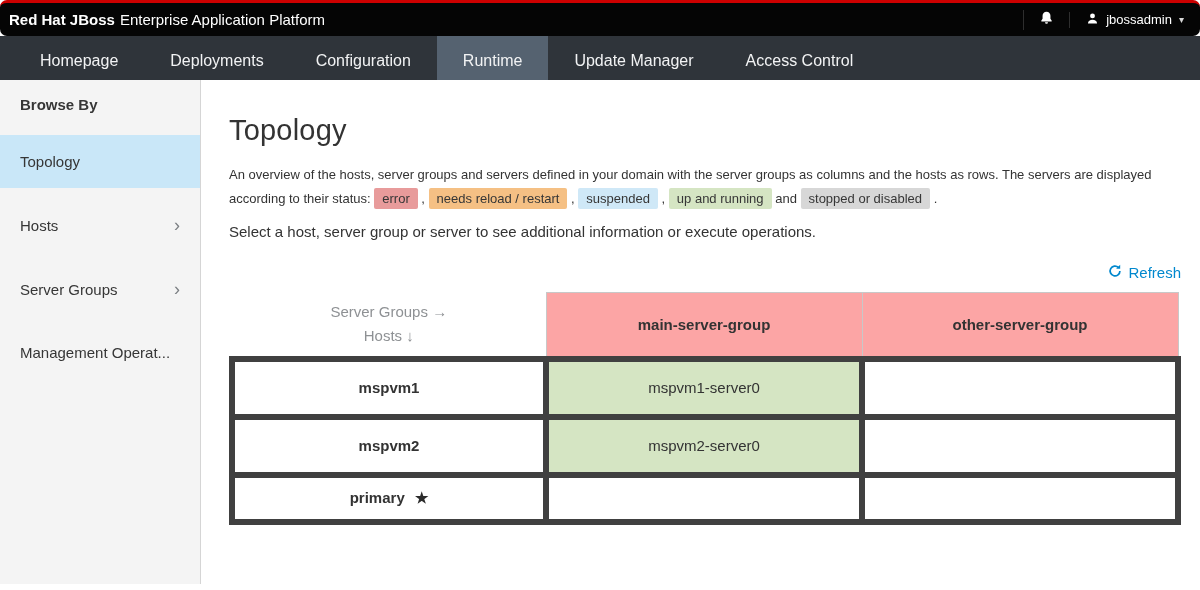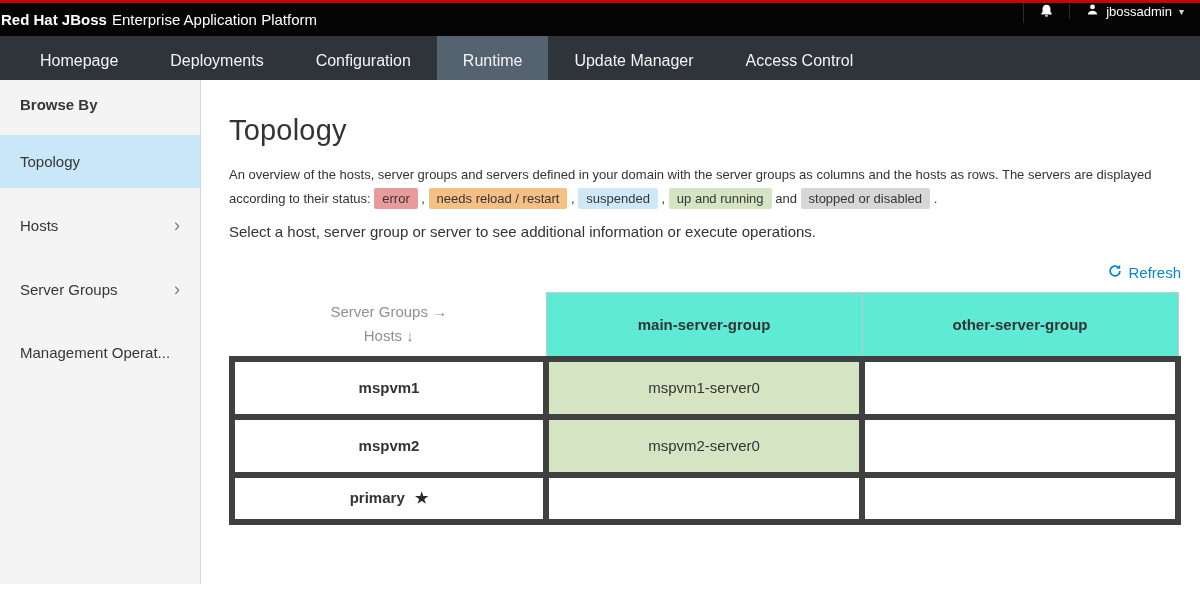--- a/index.html
+++ b/index.html
@@ -13,25 +13,26 @@
 
   
   .masthead {
     height: 36px;
     background: #050505;
     border-top: 3px solid #cc0000;
     display: flex;
     justify-content: space-between;
     align-items: stretch;
     color: #fff;
-    padding-left: 1px;
+    padding-left: 9px;
+    border-radius: 7px;
   }
   .brand { display: flex; align-items: center; font-size: 15px; cursor: pointer; }
   .brand-bold { font-weight: 700; margin-right: 5px; }
-  .masthead-right { display: flex; align-items: flex-start; }
+  .masthead-right { display: flex; align-items: center; }
   .icon-btn {
     width: 46px; display: flex; align-items: center; justify-content: center;
     border-left: 1px solid #2e2e2e; cursor: pointer;
   }
   .user-menu {
     display: flex; align-items: center; gap: 7px; padding: 0 16px;
     border-left: 1px solid #2e2e2e; font-size: 13px; cursor: pointer;
   }
   .caret { font-size: 10px; color: #d8d8d8; }
 
@@ -67,21 +68,21 @@
   .refresh-row { text-align: right; margin-bottom: 10px; }
   .refresh {
     display: inline-flex; align-items: flex-end; gap: 6px;
     color: #0088ce; font-size: 15px; cursor: pointer; text-decoration: none;
   }
 
   
   table.topology { width: 100%; border-collapse: collapse; table-layout: fixed; }
   .topology th, .topology td { text-align: center; font-size: 15px; color: #333; vertical-align: middle; }
   th.corner { border: none; font-weight: 400; color: #8e9194; line-height: 1.6; }
-  th.col-h { border: 1px solid #c8c8c8; height: 66px; font-weight: 700; background: #5eead4; }
+  th.col-h { border: 1px solid #c8c8c8; height: 66px; font-weight: 700; background: #fca5a5; }
   .topology td { border: 6px solid #404040; height: 58px; background: #fff; }
   .topology tr:last-child td { height: 47px; }
   td.host { font-weight: 700; }
   .star { margin-left: 6px; font-size: 15px; color: #2b2b2b; }
 </style>
 </head>
 <body>
 
 <header class="masthead">
   <div class="brand">

